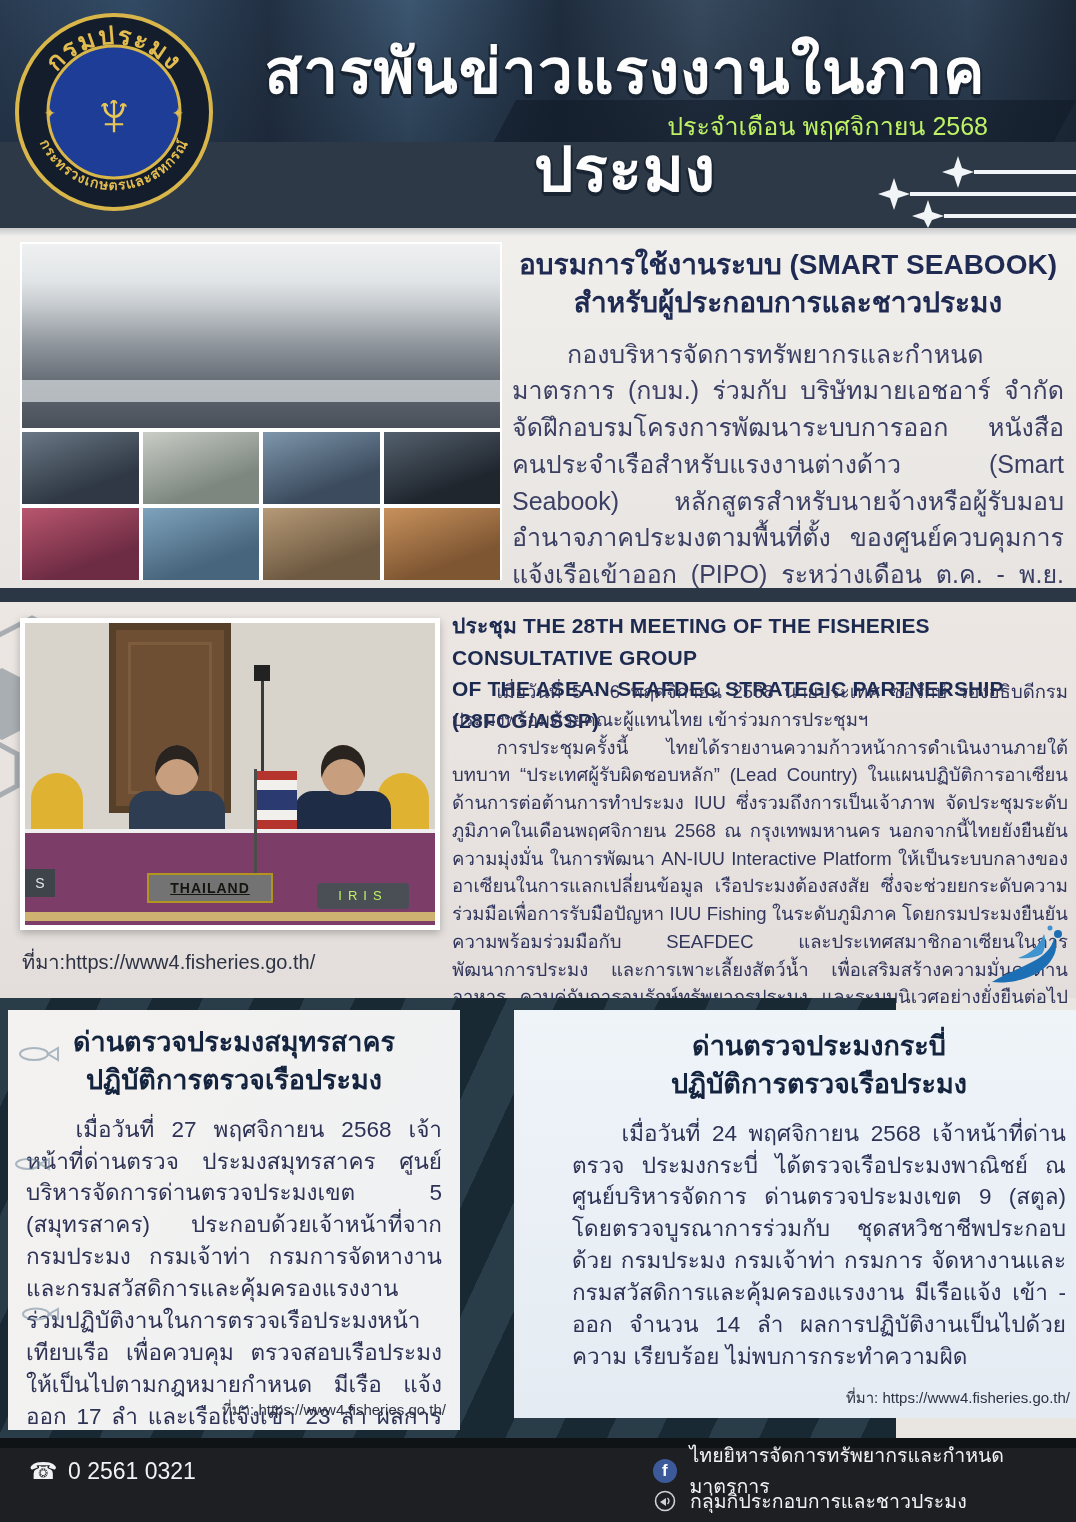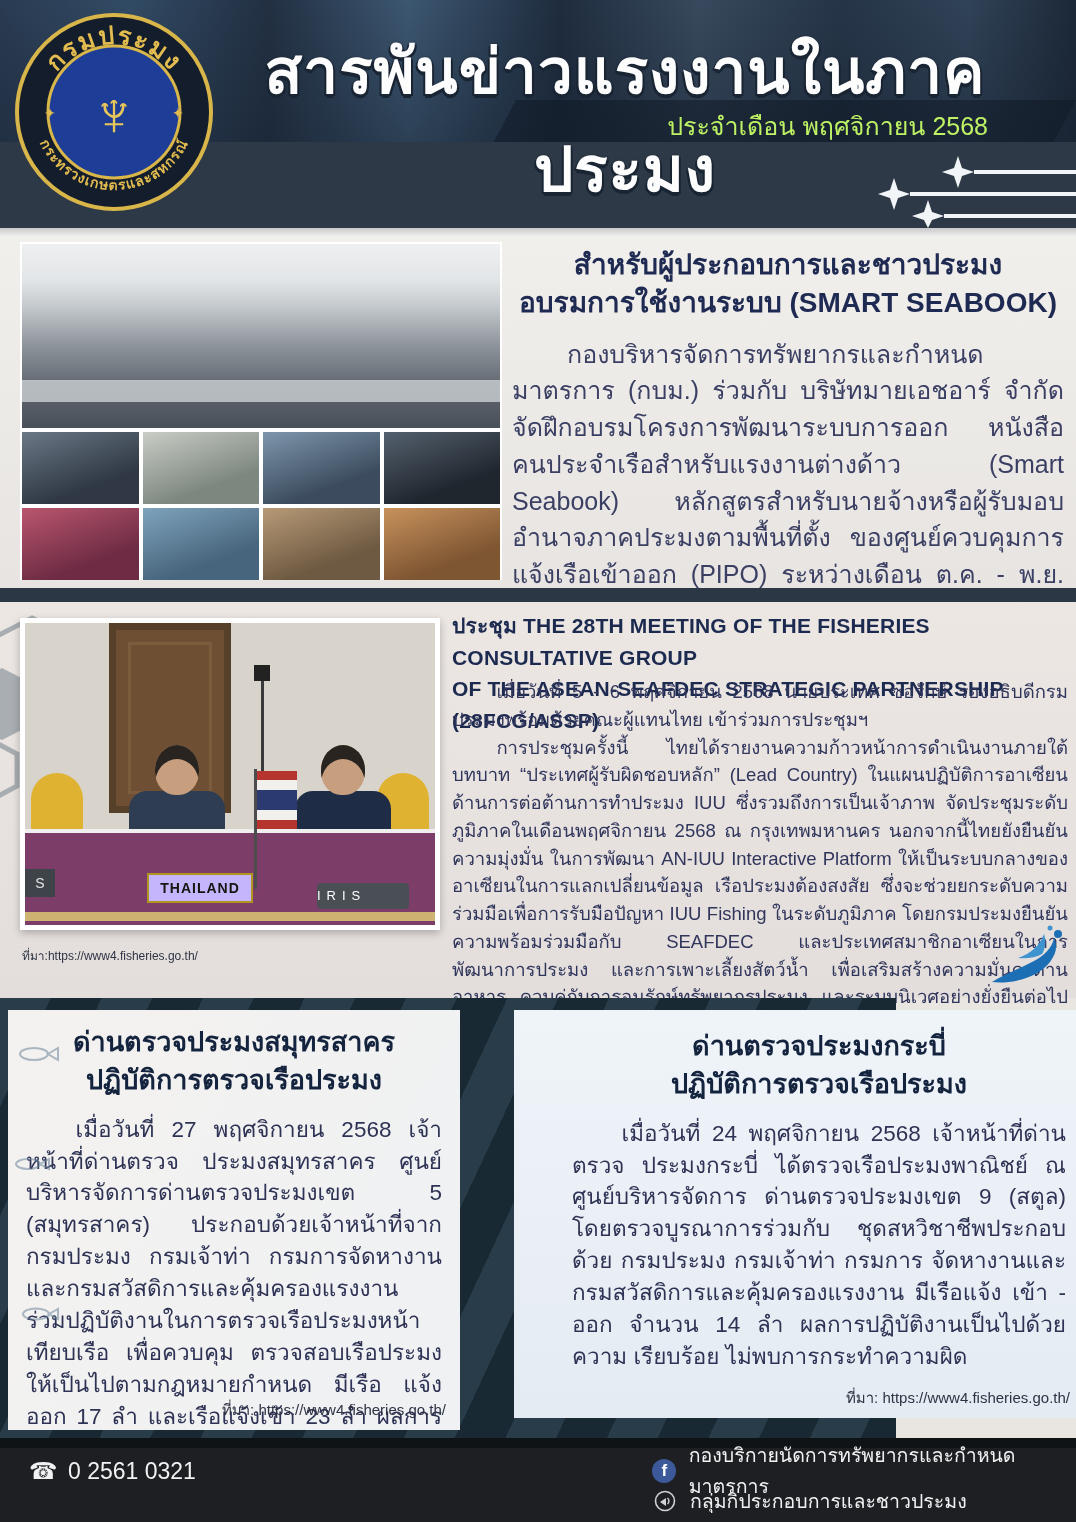--- a/index.html
+++ b/index.html
@@ -58,27 +58,27 @@
   .ph-tripod::before { content:""; position:absolute; left:-7px; top:-16px; width:16px; height:16px; background:#222; }
   .ph-chair { position:absolute; width:52px; height:86px; border-radius:26px 26px 10px 10px; background:#dfb232; top:150px; }
   .ph-table { position:absolute; left:0; bottom:0; width:100%; height:96px; background:#7c3e68; border-top:4px solid #efeff0; }
   .ph-trim { position:absolute; left:0; bottom:4px; width:100%; height:9px; background:#cdb272; }
   .person { position:absolute; width:96px; height:52px; border-radius:18px 18px 0 0; top:168px; }
   .person::before { content:""; position:absolute; left:50%; top:-46px; transform:translateX(-50%);
     width:44px; height:50px; border-radius:50% 50% 46% 46%; background:#c79f7e; box-shadow:inset 0 14px 0 #2a2420; }
   .ph-flag { position:absolute; left:232px; top:148px; width:40px; height:58px;
     background:linear-gradient(180deg,#b5342e 0 16%,#f2f0ec 16% 32%,#2c3a72 32% 68%,#f2f0ec 68% 84%,#b5342e 84% 100%); }
   .ph-pole { position:absolute; left:229px; top:146px; width:3px; height:120px; background:#4c4c4c; }
-  .ph-plate { position:absolute; left:122px; bottom:22px; width:106px; height:30px; background:#c4b5fd;
-    border:2px solid #b2951f; color:#15150f; font-weight:800; font-size:14px; text-align:center; line-height:26px; letter-spacing:1px; }
+  .ph-plate { position:absolute; left:122px; bottom:22px; width:126px; height:30px; background:#737373;
+    border:2px solid #b2951f; color:#15150f; font-weight:800; font-size:14px; text-align:center; line-height:26px; letter-spacing:1px;text-decoration:underline; }
   .ph-iris { position:absolute; right:26px; bottom:16px; width:92px; height:26px; background:#4a4f55; border-radius:4px;
-    color:#ffffff; font-size:13px; line-height:26px; letter-spacing:6px; }
+    color:#bef264; font-size:13px; text-align:center; line-height:26px; letter-spacing:6px; }
   .ph-s { position:absolute; left:0; bottom:28px; width:30px; height:28px; background:#3f444a;
     color:#e2e6e9; font-size:14px; text-align:center; line-height:28px; }
-  .s2-source { position:absolute; left:22px; top:344px; font-size:12px; color:#2e3344; }
+  .s2-source { position:absolute; left:22px; top:344px; font-size:20px; color:#2e3344; }
   .s2-text { position:absolute; left:452px; top:76px; width:616px; }
   .s2-text p { font-size:18.5px; color:#30355c; line-height:1.5; text-align:justify; text-indent:2.4em; }
   .s2-splash { position:absolute; right:10px; bottom:6px; }
 
   
   .s3 { position:absolute; left:0; top:998px; width:896px; height:442px; background:#1e323f; }
   .s3::before { content:""; position:absolute; inset:0;
     background:repeating-linear-gradient(115deg,rgba(255,255,255,.05) 0 46px,rgba(0,0,0,.18) 46px 92px); }
   .card { position:absolute; overflow:hidden; }
   .card-l { left:8px; top:12px; width:452px; height:420px;
@@ -158,22 +158,22 @@
       <div class="tile t-a2"></div>
       <div class="tile t-a3"></div>
       <div class="tile t-a4"></div>
       <div class="tile t-b1"></div>
       <div class="tile t-b2"></div>
       <div class="tile t-b3"></div>
       <div class="tile t-b4"></div>
     </div>
     <div class="s1-text">
       <div class="s1-title">
+        <div>อบรมการใช้งานระบบ (SMART SEABOOK)</div>
         <div>สำหรับผู้ประกอบการและชาวประมง</div>
-        <div>อบรมการใช้งานระบบ (SMART SEABOOK)</div>
       </div>
       <p class="s1-body">กองบริหารจัดการทรัพยากรและกำหนดมาตรการ (กบม.) ร่วมกับ บริษัทมายเอชอาร์ จำกัด จัดฝึกอบรมโครงการพัฒนาระบบการออก หนังสือคนประจำเรือสำหรับแรงงานต่างด้าว (Smart Seabook) หลักสูตรสำหรับนายจ้างหรือผู้รับมอบอำนาจภาคประมงตามพื้นที่ตั้ง ของศูนย์ควบคุมการแจ้งเรือเข้าออก (PIPO) ระหว่างเดือน ต.ค. - พ.ย. 2568 จำนวน 18 รุ่น</p>
     </div>
   </section>
 
   <div class="band1"></div>
   <section class="s2">
     <div class="s2-hex">
       <svg width="120" height="230" viewBox="0 0 120 230">
         <polygon points="40,10 75,28 75,64 40,82 5,64 5,28" fill="none" stroke="#99a0a6" stroke-width="5"></polygon>
@@ -251,21 +251,21 @@
       <div class="f-row">
         <span class="f-icon">☎</span>
         <span>0 2561 0321</span>
       </div>
     </div>
     <div class="f-col f-right">
       <div class="f-row">
         <span class="f-icon">
             <span class="fb-badge">f</span>
           </span>
-        <span>กองบริกายนัดการทรัพยากรและกำหนดมาตรการ</span>
+        <span>ไทยยิหารจัดการทรัพยากรและกำหนดมาตรการ</span>
       </div>
       <div class="f-row">
         <span class="f-icon">
           <svg width="22" height="22" viewBox="0 0 22 22">
             <circle cx="11" cy="11" r="9.5" fill="none" stroke="#cfd3d7" stroke-width="1.6"></circle>
             <path d="M6 12 l6 -4 v8 Z" fill="#cfd3d7"></path>
             <path d="M13.5 8 q3 3 0 6" stroke="#cfd3d7" stroke-width="1.4" fill="none"></path>
           </svg>
         </span>
         <span>กลุ่มกิประกอบการและชาวประมง</span>

